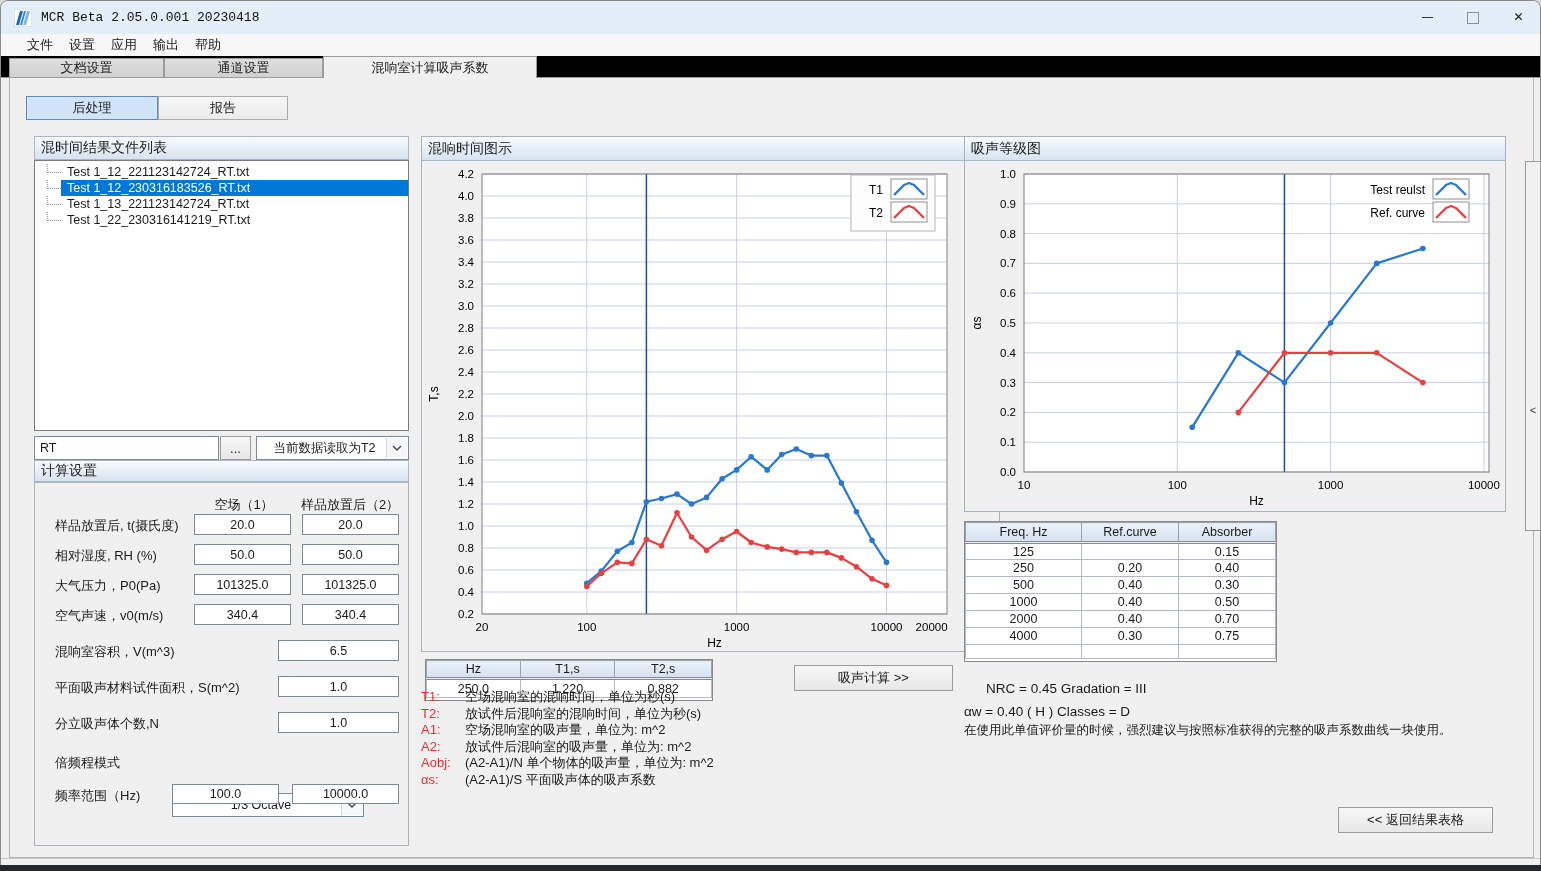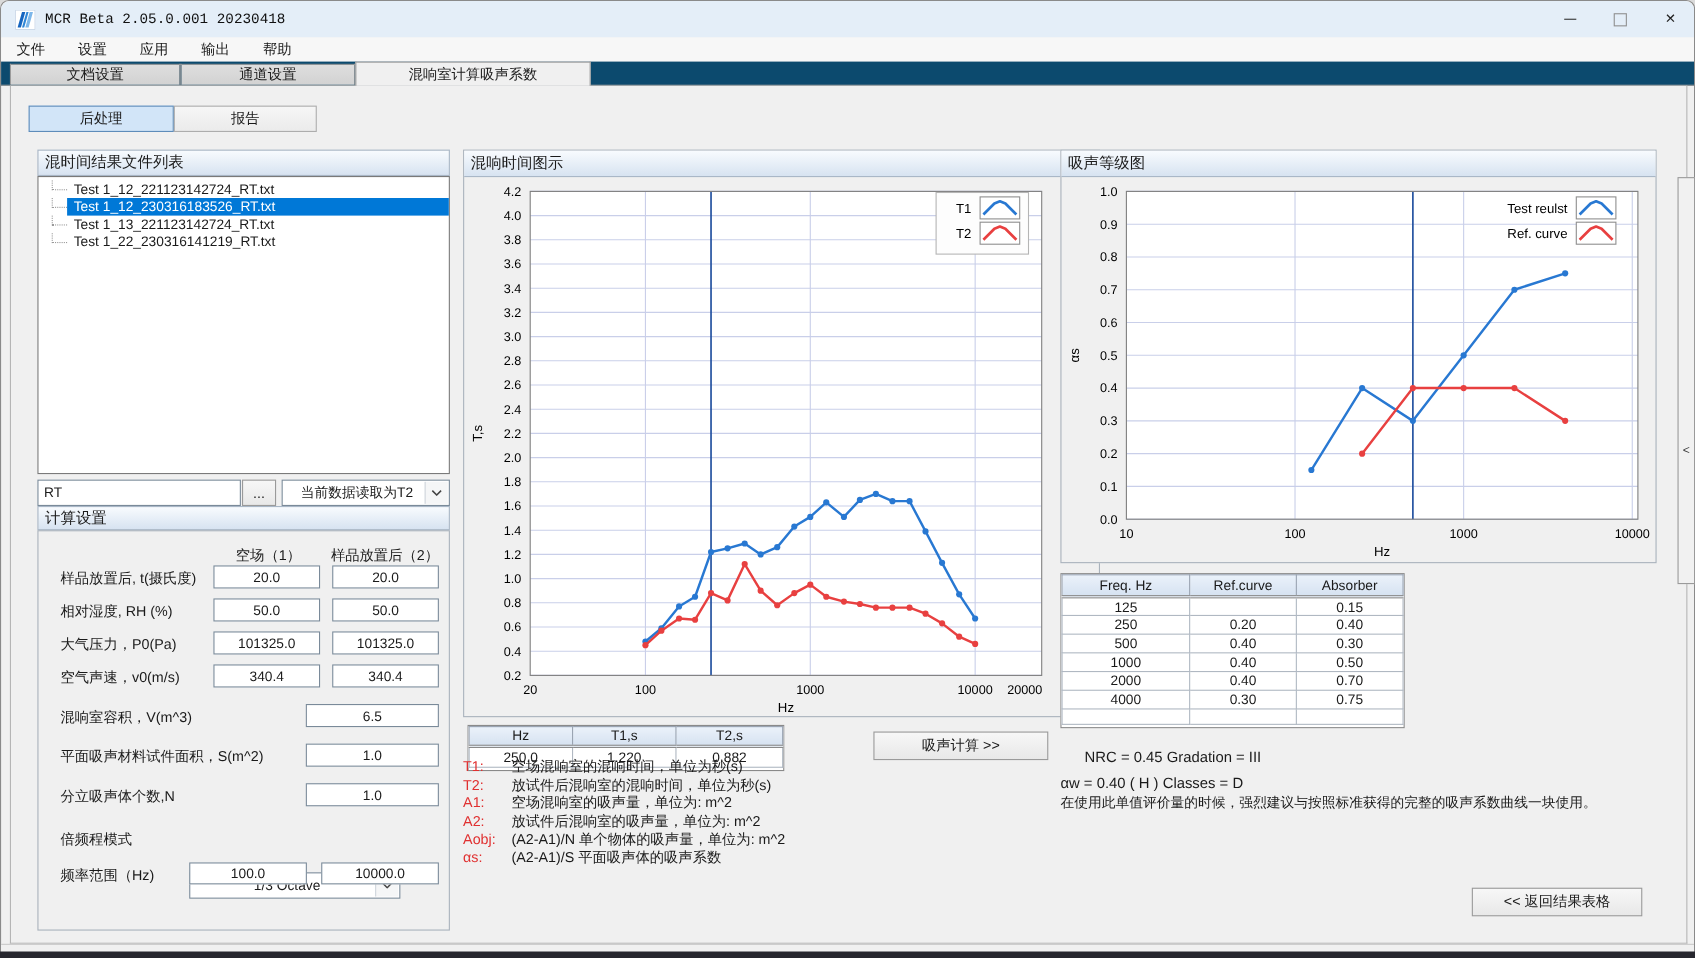--- a/index.html
+++ b/index.html
@@ -15,24 +15,24 @@
   }
   
   .titlebar{position:absolute;left:0;top:0;width:100%;height:33px;background:#e4eef8;border-radius:8px 8px 0 0;font-family:Liberation Mono, monospace;}
   .app-icon{position:absolute;left:13px;top:8px;width:18px;height:18px;}
   .title-text{position:absolute;left:40px;top:0;height:33px;display:flex;align-items:center;font-size:13px;color:#111;}
   .winbtn{position:absolute;top:0;height:33px;width:45px;display:flex;align-items:center;justify-content:center;color:#333;}
   .min-glyph{display:block;width:11px;height:0;border-top:1.6px solid #333;}
   .max-glyph{display:block;width:10px;height:10px;border:1.2px solid #8f8f8f;}
   .close-glyph{font-size:15px;color:#222;line-height:1;}
   
-  .menubar{position:absolute;left:0;top:33px;width:100%;height:22px;background:#f7f7f7;display:flex;align-items:flex-start;padding-left:8px;box-sizing:border-box;gap:18px;}
+  .menubar{position:absolute;left:0;top:33px;width:100%;height:22px;background:#f7f7f7;display:flex;align-items:flex-start;padding-left:20px;box-sizing:border-box;gap:4px;}
   .menu-item{font-size:13px;padding:2px 6px;}
   
-  .tabstrip{position:absolute;left:0;top:55px;width:100%;height:22px;background:#0c4a6e;border-bottom:1px solid #9b9b9b;box-sizing:border-box;}
+  .tabstrip{position:absolute;left:0;top:55px;width:100%;height:22px;background:#000000;border-bottom:1px solid #9b9b9b;box-sizing:border-box;}
   .tab{position:absolute;top:2px;height:19px;background:linear-gradient(#dedede,#d2d2d2);border:1px solid #9b9b9b;border-bottom:none;display:flex;align-items:center;justify-content:center;font-size:13px;box-sizing:border-box;}
   .tab.active{top:0;height:22px;background:#f0f0f0;z-index:3;}
   
   .content-frame{position:absolute;left:8px;top:77px;width:1525px;height:780px;border:1px solid #b5b5b5;border-top:none;box-sizing:border-box;background:#f0f0f0;}
   .win-bottom{position:absolute;left:0;top:857px;width:100%;height:8px;background:#f0f0f0;border-top:1px solid #c9c9c9;}
   .taskbar{position:absolute;left:0;top:865px;width:100%;height:6px;background:#26262e;}
   
   .subtab{display:flex;align-items:center;justify-content:center;font-size:13px;box-sizing:border-box;}
   .subtab.on{background:#d2e5f8;border:1px solid #5e8cba;}
   .subtab.off{background:linear-gradient(#f6f6f6,#ebebeb);border:1px solid #adadad;}

